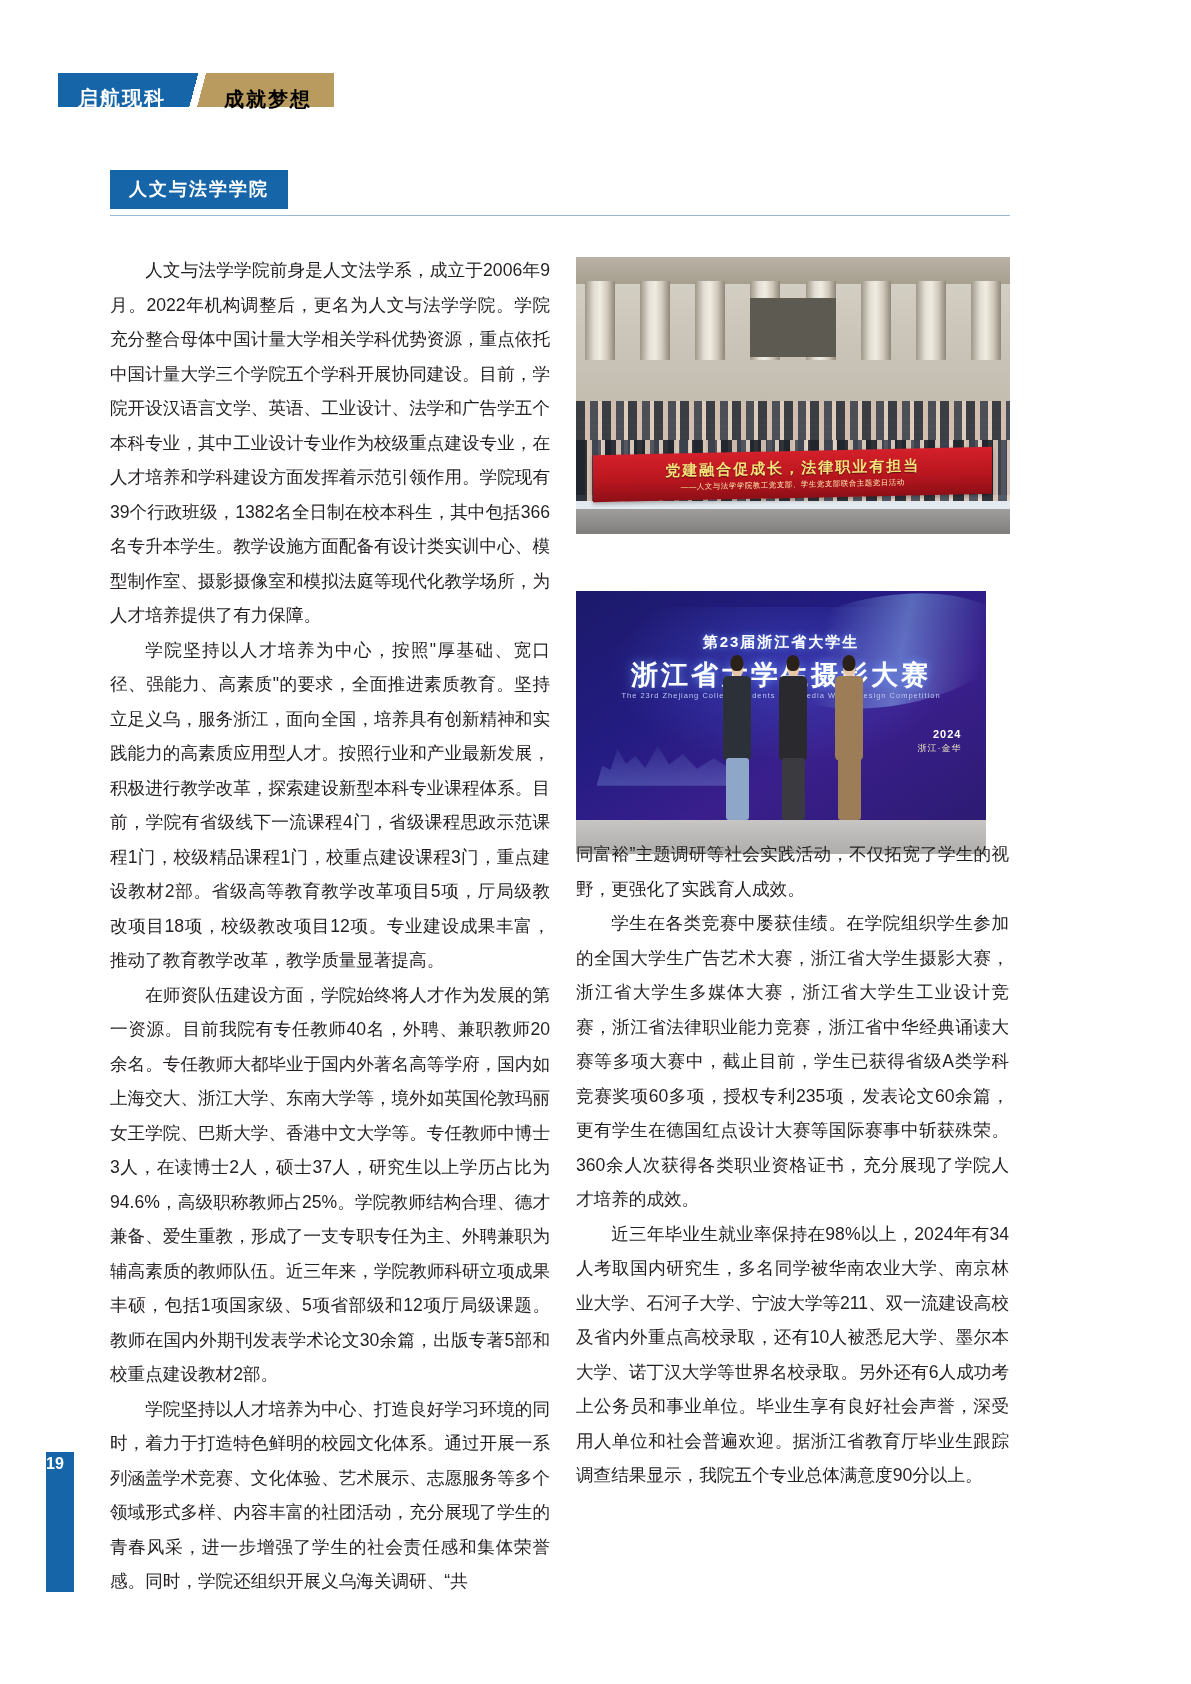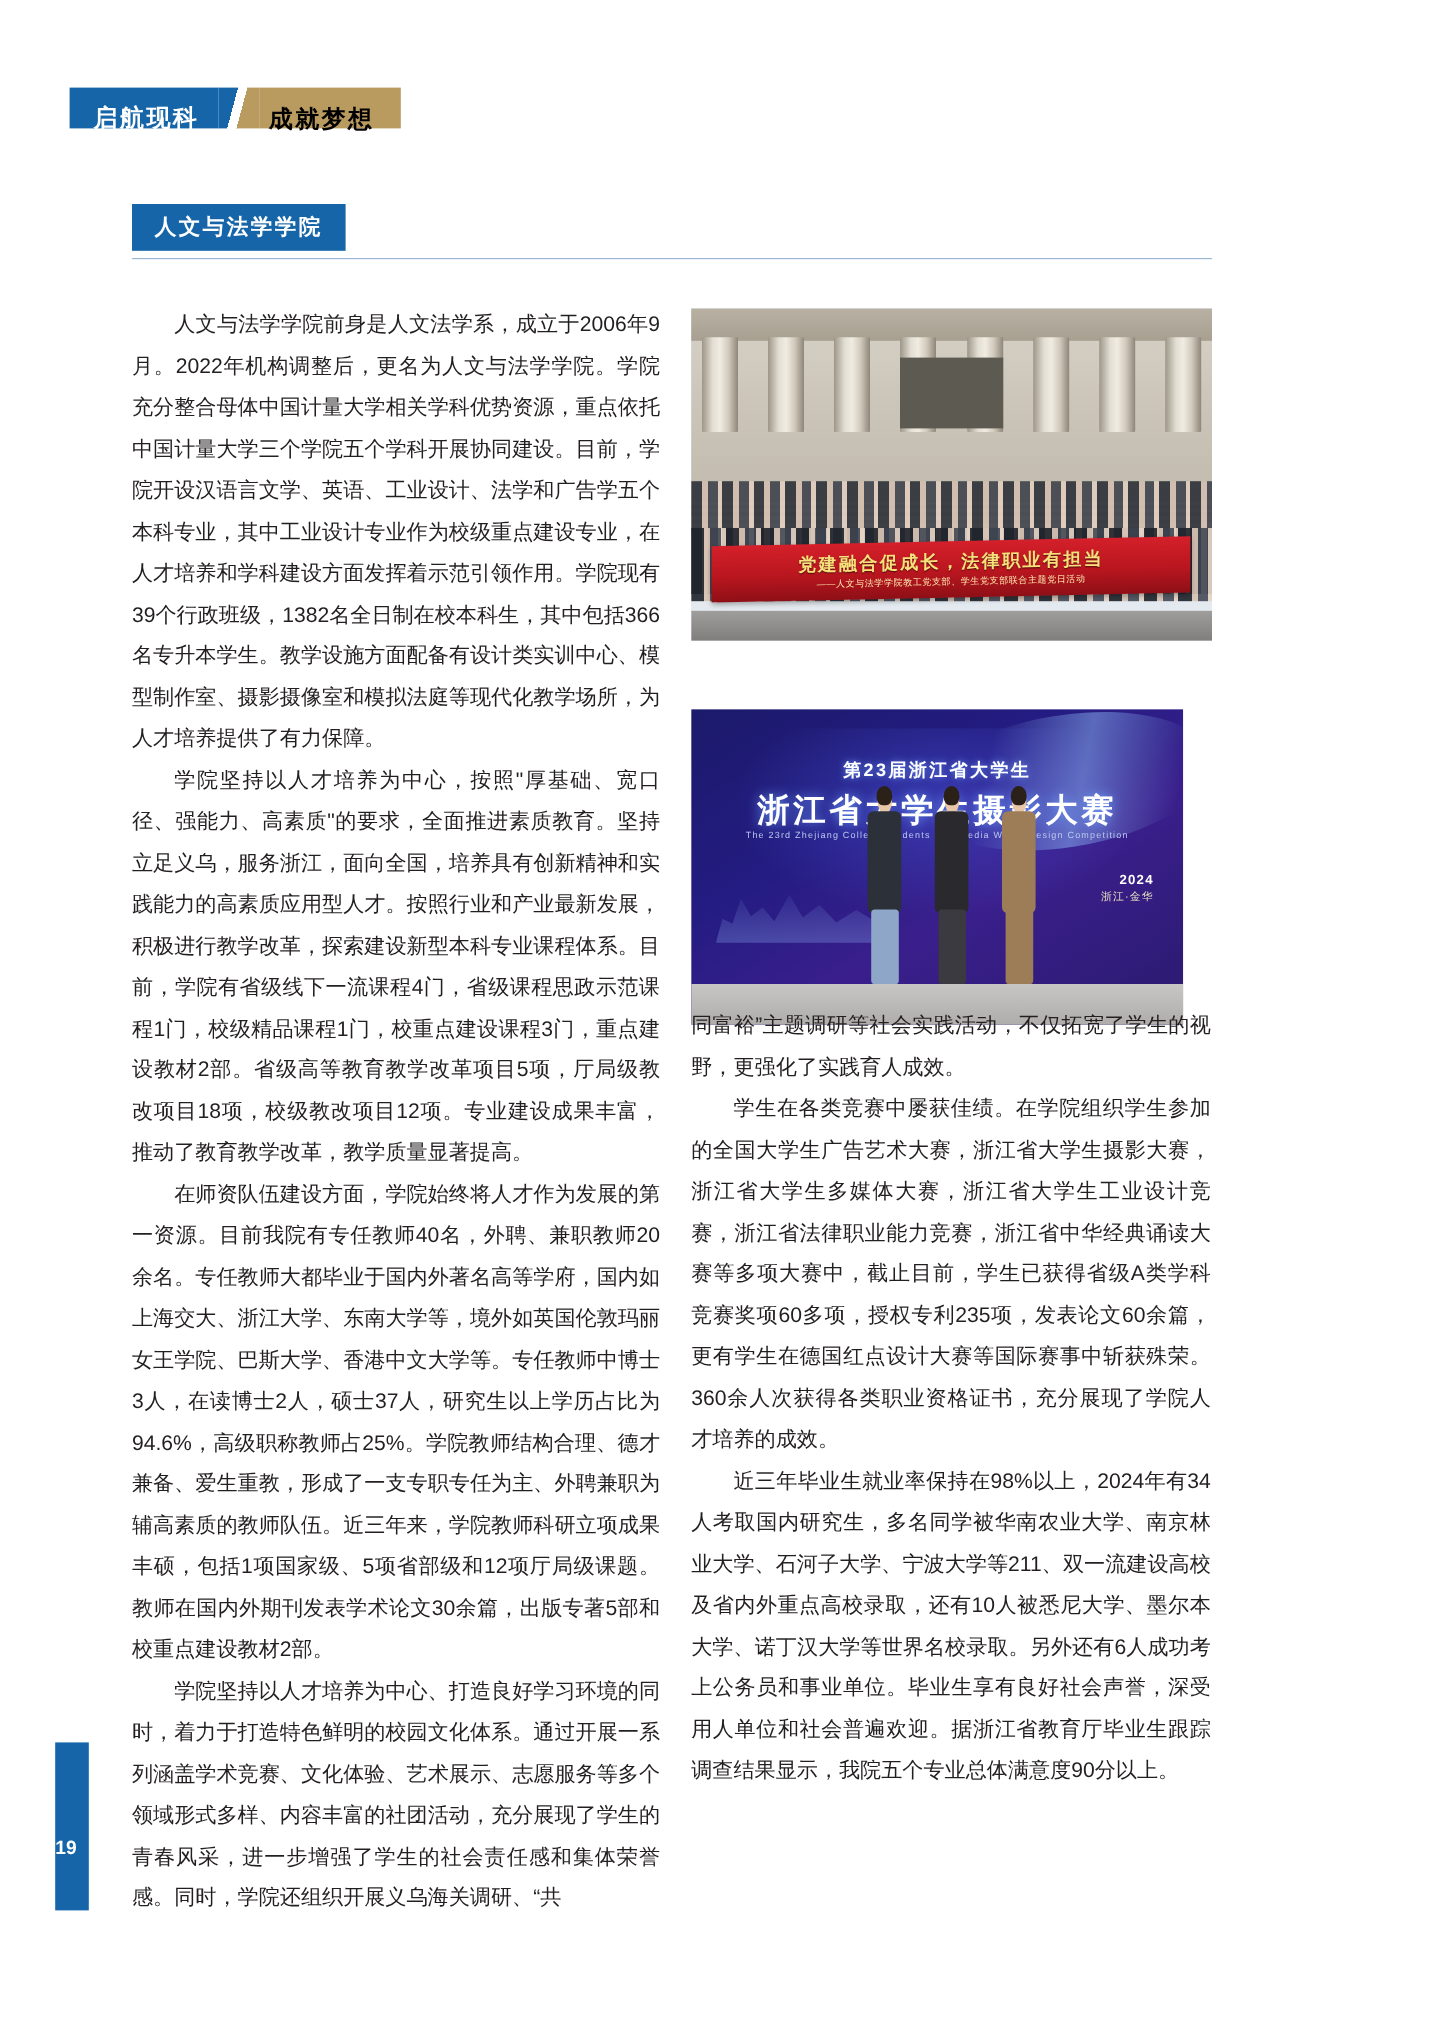--- a/index.html
+++ b/index.html
@@ -268,21 +268,21 @@
     position: absolute;
     left: 46px;
     top: 1452px;
     width: 28px;
     height: 140px;
     background: #1565a8;
   }
   .footer-num {
     position: absolute;
     left: 46px;
-    top: 1532px;
+    top: 1455px;
     width: 16px;
     text-align: center;
     color: #ffffff;
     font-size: 16px;
     font-weight: bold;
     letter-spacing: 0;
   }
 </style>
 </head>
 <body>

